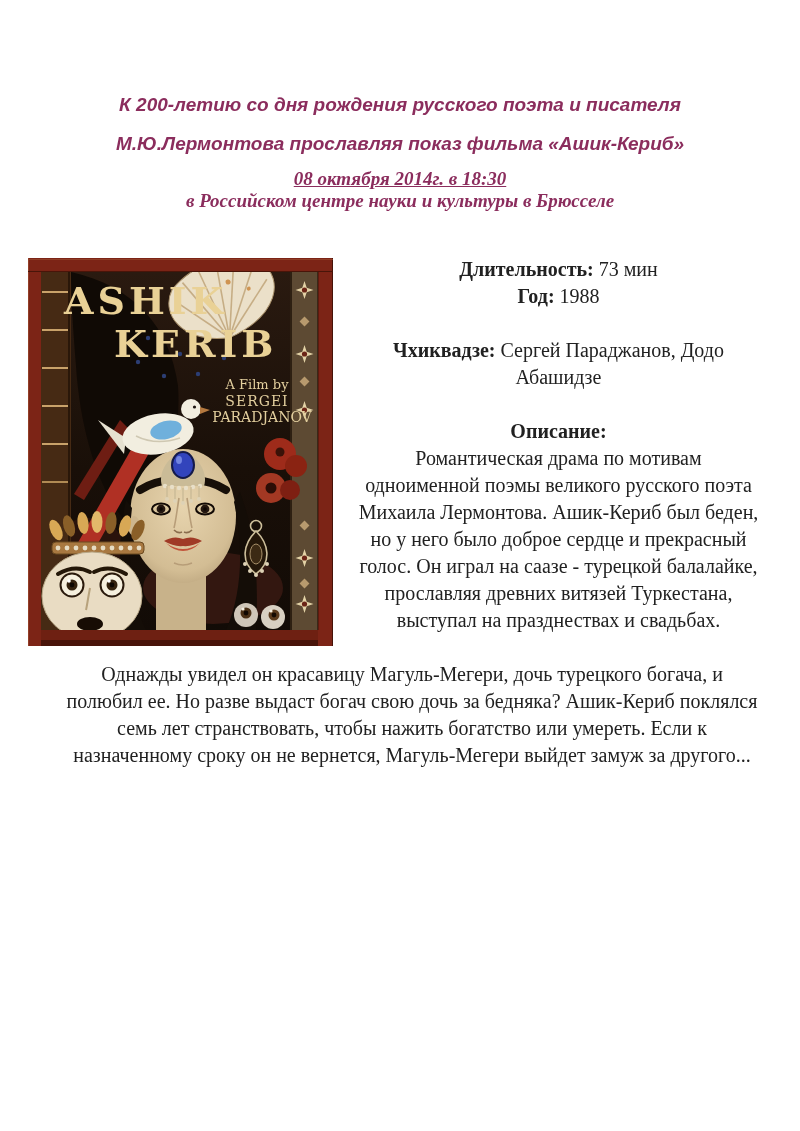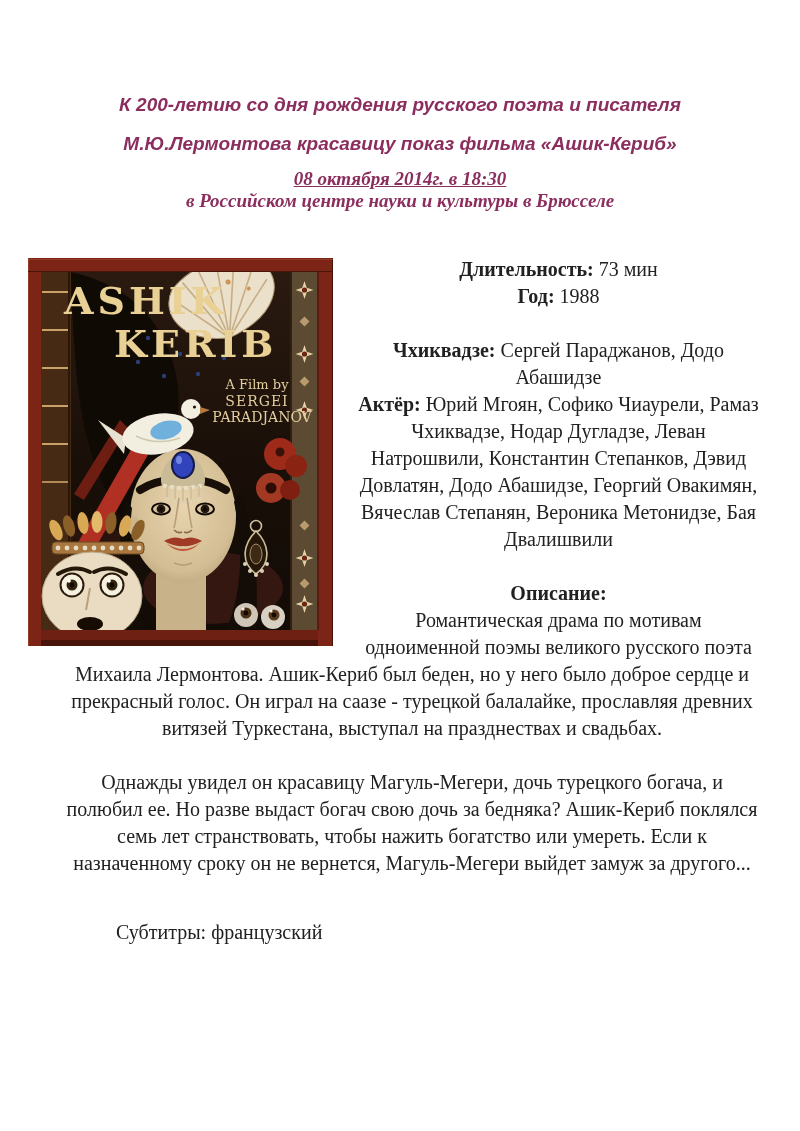--- a/index.html
+++ b/index.html
@@ -31,21 +31,21 @@
   .ptitle{font-family:"DejaVu Serif",serif;font-weight:bold;letter-spacing:4px;fill:#e9d196;}
   .pcredit{font-family:"DejaVu Serif",serif;fill:#e3cf9e;}
 </style>
 </head>
 <body>
 
 <div class="doc">
 
   <div class="doc-header">
     <p class="hdr">К 200-летию со дня рождения русского поэта и писателя</p>
-    <p class="hdr">М.Ю.Лермонтова красавицу показ фильма «Ашик-Кериб»</p>
+    <p class="hdr">М.Ю.Лермонтова прославляя показ фильма «Ашик-Кериб»</p>
     <p class="hdr-tight"><span class="u">08 октября 2014г. в 18:30</span></p>
     <p class="hdr-tight">в Российском центре науки и культуры в Брюсселе</p>
   </div>
 
   <div class="doc-body">
 
     <div class="poster">
       <svg viewBox="0 0 305 388" width="305" height="388">
         <defs>
           <radialGradient id="skin" cx="50%" cy="42%" r="70%">
@@ -288,23 +288,21 @@
           <line x1="0" y1="1.5" x2="305" y2="1.5" stroke="#8f3d26"></line>
           <line x1="290.5" y1="14" x2="290.5" y2="372" stroke="#5c1a0e"></line>
         </g>
       </svg>
     </div>
 
     <p class="para"><b>Длительность:</b> <span>73 мин</span></p>
     <p class="para"><b>Год:</b> <span>1988</span></p>
 
     <p class="para gap-above"><b>Чхиквадзе:</b> <span>Сергей Параджанов, Додо Абашидзе</span></p>
-    <p class="para"><b>Актёр:</b> <span>Юрий Мгоян, Софико Чиаурели, Рамаз Чхиквадзе, Нодар Дугладзе, Леван Натрошвили, Константин Степанков, Дэвид Довлатян, Додо Абашидзе, Георгий Овакимян, Вячеслав Степанян, Вероника Метонидзе, Бая Двалишвили</span></p>
 
     <p class="para gap-above"><b>Описание:</b></p>
     <p class="para">Романтическая драма по мотивам одноименной поэмы великого русского поэта Михаила Лермонтова. Ашик-Кериб был беден, но у него было доброе сердце и прекрасный голос. Он играл на саазе - турецкой балалайке, прославляя древних витязей Туркестана, выступал на празднествах и свадьбах.</p>
 
     <p class="para gap-above">Однажды увидел он красавицу Магуль-Мегери, дочь турецкого богача, и полюбил ее. Но разве выдаст богач свою дочь за бедняка? Ашик-Кериб поклялся семь лет странствовать, чтобы нажить богатство или умереть. Если к назначенному сроку он не вернется, Магуль-Мегери выйдет замуж за другого...</p>
 
-    <p class="subtitles"><span>Субтитры:</span> <span>французский</span></p>
 
   </div>
 </div>
 
 </body></html>

